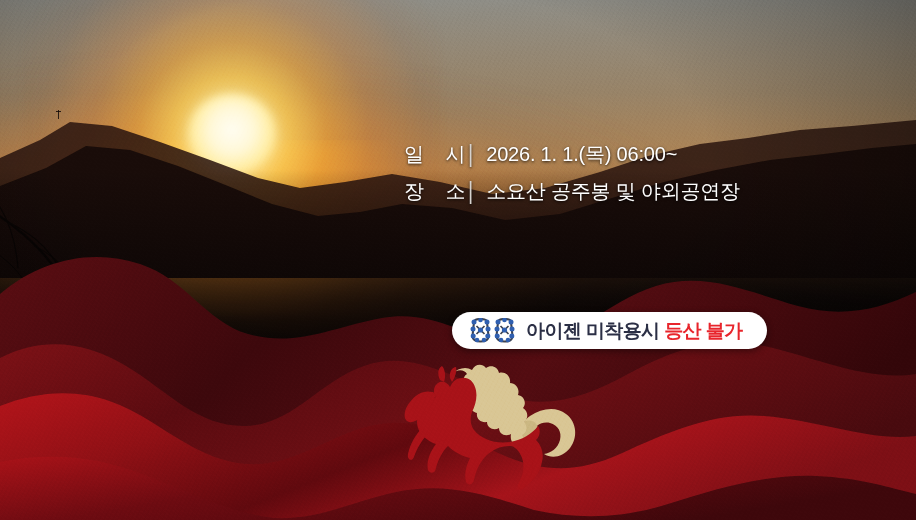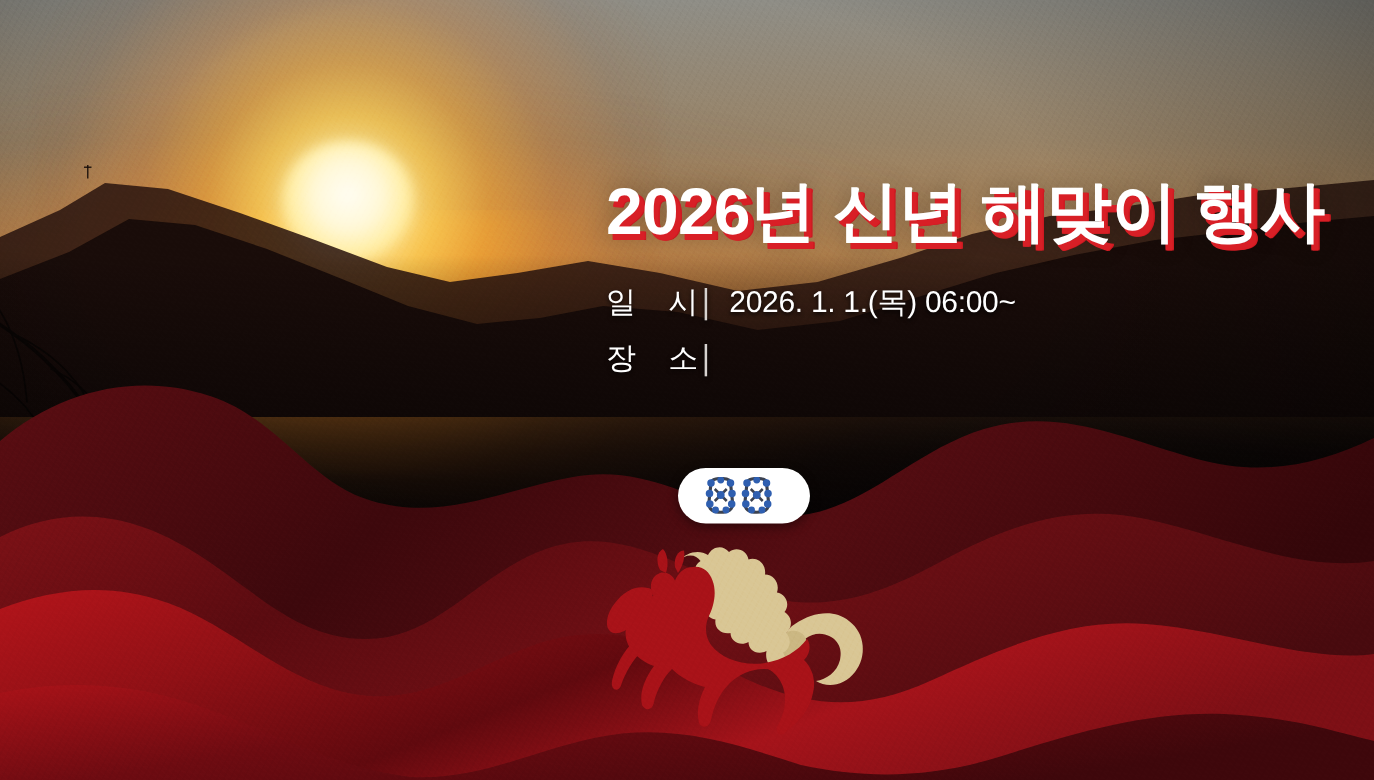--- a/index.html
+++ b/index.html
@@ -434,33 +434,33 @@
                C129,129 125,127 126,123 C131,114 133,104 130,96 C128,90 124,86 120,84 Z" fill="#a81218"></path>
 
       <path d="M30,66 C24,72 18,82 16,92 C15,98 20,100 22,95
                C25,86 30,78 36,72 Z" fill="#a81218"></path>
     </svg>
   </div>
 
   <div class="grain"></div>
 
   <div class="content">
-    <h1 class="headline">2026년 신년 해맞이 행사</h1>
 
     <div class="info">
 
       <div class="info-row">
         <span class="info-label">일 시</span>
         <span class="info-sep">|</span>
         <span class="info-value">2026. 1. 1.(목) 06:00~</span>
       </div>
 
       <div class="info-row">
         <span class="info-label">장 소</span>
         <span class="info-sep">|</span>
+        <span class="info-value">소요산 공주봉 및 야외공연장</span>
       </div>
 
     </div>
   </div>
 
   <div class="notice">
     <span class="crampons">
       <svg width="21" height="25" viewBox="0 0 21 25">
         <path d="M4,4 C4,2 6.5,1 10.5,1 C14.5,1 17,2 17,4 L18.5,18 C18.5,21.5 15.5,23.5 10.5,23.5
                  C5.5,23.5 2.5,21.5 2.5,18 Z" fill="none" stroke="#3c4250" stroke-width="2.1"></path>
@@ -485,15 +485,16 @@
         <circle cx="10.5" cy="2" r="2.3" fill="#2f5fb0"></circle>
         <circle cx="3" cy="11" r="2.5" fill="#2f5fb0"></circle>
         <circle cx="18" cy="11" r="2.5" fill="#2f5fb0"></circle>
         <circle cx="3.2" cy="18" r="2.5" fill="#2f5fb0"></circle>
         <circle cx="17.8" cy="18" r="2.5" fill="#2f5fb0"></circle>
         <circle cx="7" cy="22" r="2.3" fill="#2f5fb0"></circle>
         <circle cx="14" cy="22" r="2.3" fill="#2f5fb0"></circle>
         <circle cx="10.5" cy="12" r="2.6" fill="#2f5fb0"></circle>
       </svg>
     </span>
+    <span class="notice-text"><span>아이젠 미착용시</span><span>&nbsp;</span><span class="notice-em">등산 불가</span></span>
   </div>
 
 </div>
 
 </body></html>

